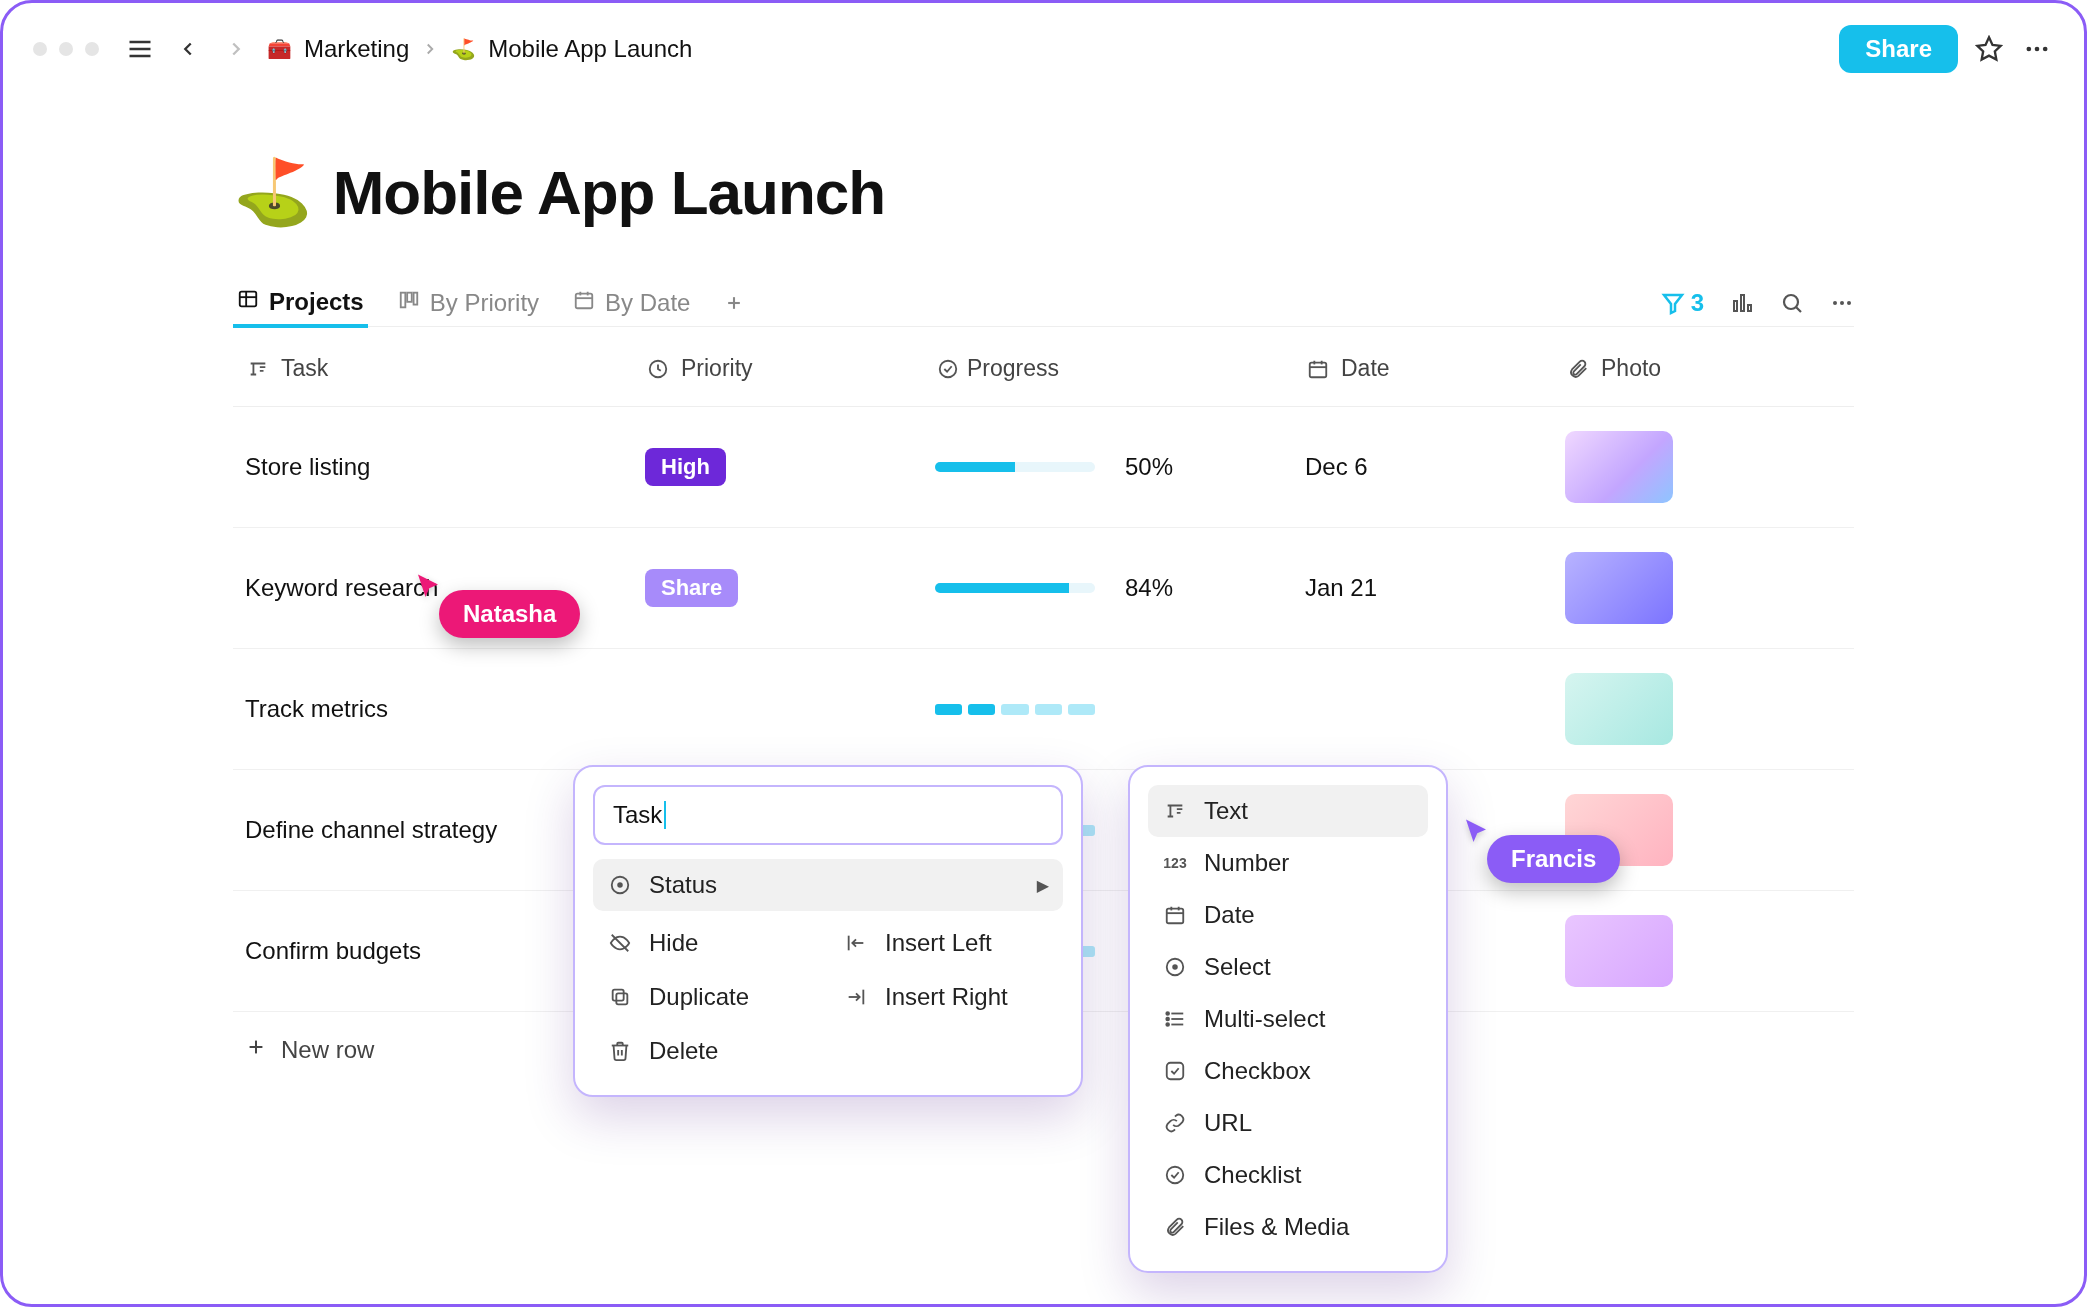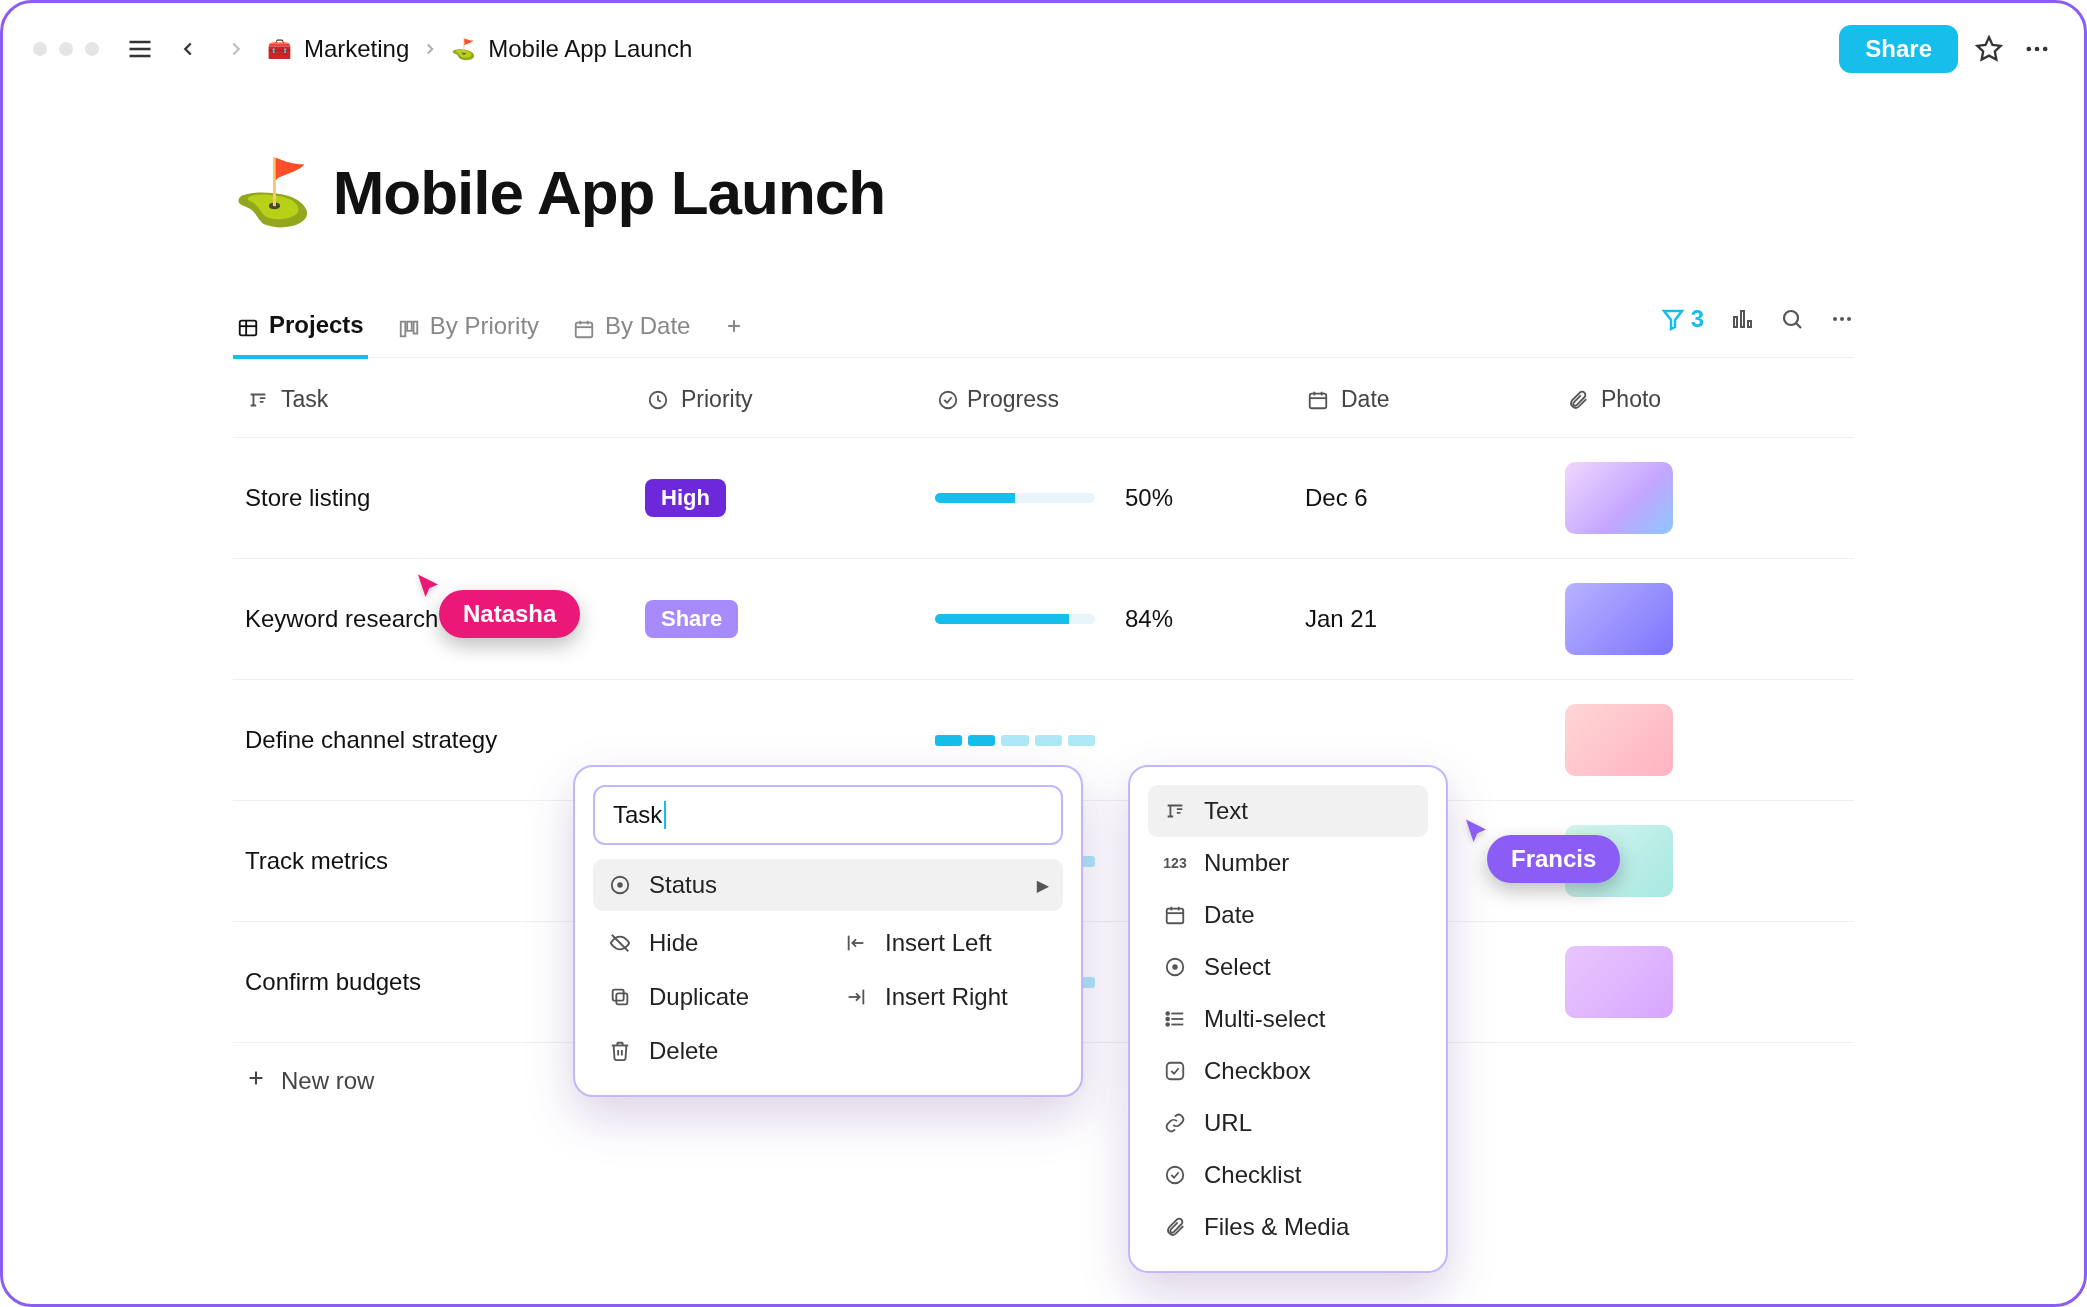--- a/index.html
+++ b/index.html
@@ -42,21 +42,21 @@
     padding: 10px 26px;
     border-radius: 12px;
     cursor:pointer;
     margin-left:28px;
   }
   .content { padding: 60px 230px 0 230px; position: relative; }
   .page-title { display:flex; align-items:center; gap: 20px; margin-bottom: 50px; }
   .page-title .emoji { font-size: 64px; }
   .page-title h1 { font-size: 62px; font-weight: 800; letter-spacing: -1px; }
   .tabs-row { display:flex; align-items:center; gap: 26px; border-bottom: 1px solid #eee; padding-bottom: 0; position: relative; }
-  .tab { display:flex; align-items:flex-end; gap: 10px; padding: 8px 4px 16px 4px; font-size: 24px; color:#888; cursor:pointer; font-weight:500;margin-top:23px; }
+  .tab { display:flex; align-items:flex-start; gap: 10px; padding: 8px 4px 8px 4px; font-size: 24px; color:#888; cursor:pointer; font-weight:500; }
   .tab.active { color:#111; font-weight:700; border-bottom: 4px solid #16BFEB; margin-bottom:-2px; }
   .tab-ico { width:22px; height:22px; display:flex; }
   .tabs-right { margin-left:auto; display:flex; align-items:center; gap: 26px; color:#555; font-size:24px; }
   .filter-chip { color:#16BFEB; display:flex; align-items:center; gap:6px; font-weight:600; }
   .table { margin-top: 4px; }
   .thead { display:flex; padding: 24px 12px; font-size: 23px; color:#444; border-bottom:1px solid #eee; }
   .col-task { width: 400px; display:flex; align-items:center; gap:10px; }
   .col-pri  { width: 290px; display:flex; align-items:center; gap:10px; }
   .col-prog { width: 370px; display:flex; align-items:center; gap:6px; }
   .col-date { width: 260px; display:flex; align-items:center; gap:10px; }
@@ -328,62 +328,62 @@
             </div>
     <div class="col-date">
               <span>Jan 21</span>
             </div>
     <div class="col-photo">
               <div class="thumb" style="background:linear-gradient(135deg,#b8b3ff,#7c74ff)"></div>
             </div>
           </div>
           <div class="trow">
     <div class="col-task">
-              <span>Define channel strategy</span>
+              <span>Track metrics</span>
             </div>
     <div class="col-pri"></div>
     <div class="col-prog">
               <div class="progress-cell">
                 <div class="pseg">
                   <span class="on"></span>
                   <span class="on"></span>
                   <span></span>
                   <span></span>
                   <span></span>
                 </div>
               </div>
             </div>
     <div class="col-date">
               <span></span>
             </div>
     <div class="col-photo">
-              <div class="thumb" style="background:linear-gradient(135deg,#ffd6d6,#ffb3c0)"></div>
+              <div class="thumb" style="background:linear-gradient(135deg,#d6f5f0,#a7e8e1)"></div>
             </div>
           </div>
           <div class="trow">
     <div class="col-task">
-              <span>Track metrics</span>
+              <span>Define channel strategy</span>
             </div>
     <div class="col-pri"></div>
     <div class="col-prog">
               <div class="progress-cell">
                 <div class="pseg">
                   <span class="on"></span>
                   <span class="on"></span>
                   <span></span>
                   <span></span>
                   <span></span>
                 </div>
               </div>
             </div>
     <div class="col-date">
               <span></span>
             </div>
     <div class="col-photo">
-              <div class="thumb" style="background:linear-gradient(135deg,#d6f5f0,#a7e8e1)"></div>
+              <div class="thumb" style="background:linear-gradient(135deg,#ffd6d6,#ffb3c0)"></div>
             </div>
           </div>
           <div class="trow">
     <div class="col-task">
               <span>Confirm budgets</span>
             </div>
     <div class="col-pri"></div>
     <div class="col-prog">
               <div class="progress-cell">
                 <div class="pseg">

